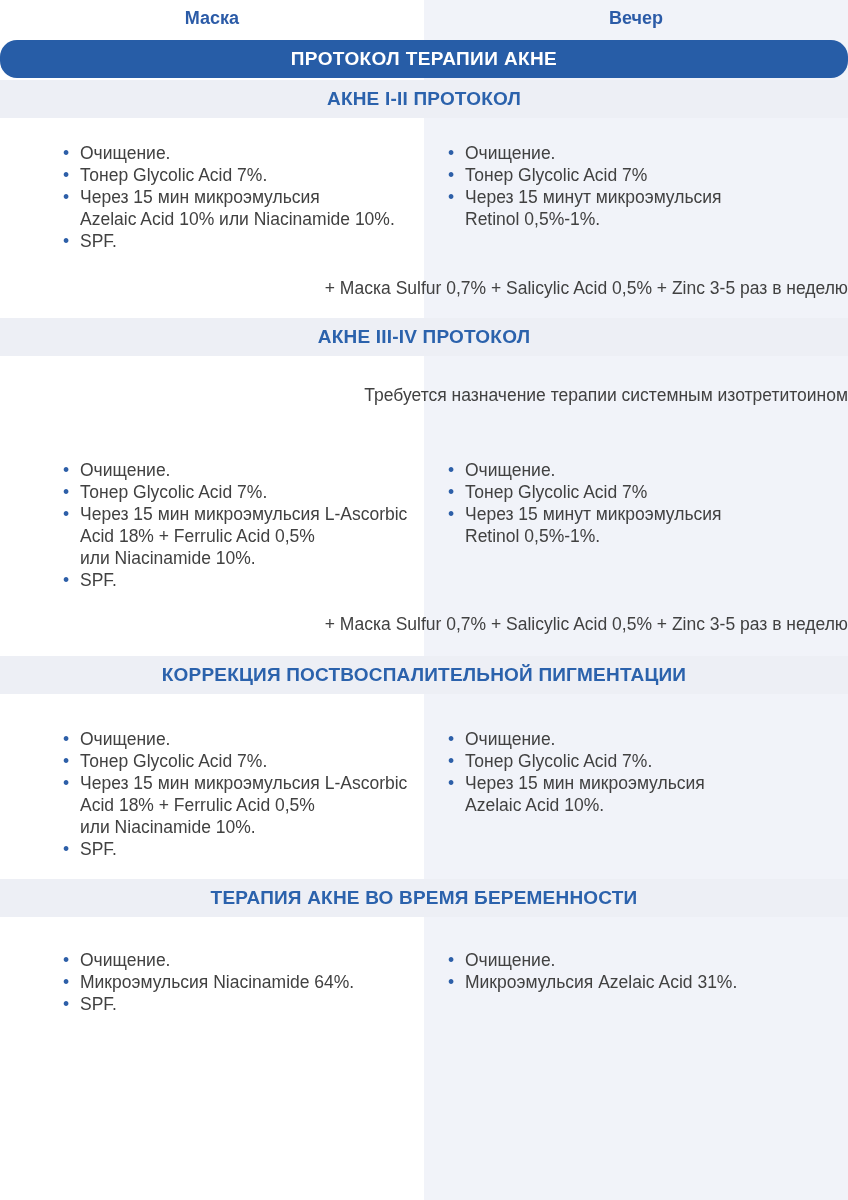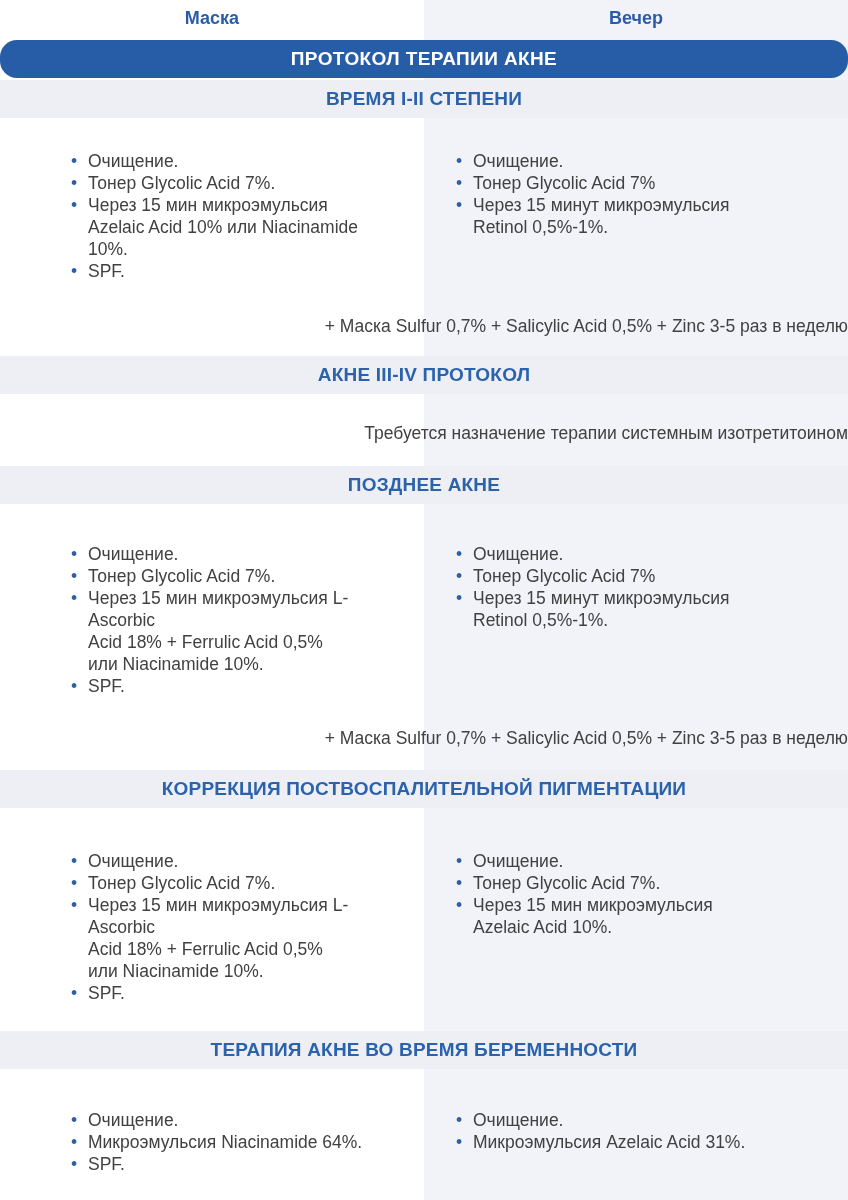--- a/index.html
+++ b/index.html
@@ -43,21 +43,21 @@
     font-weight: bold; font-size: 19px; letter-spacing: 0.2px;
     display: flex; align-items: center; justify-content: center;
   }
 
   .content { font-size: 17.5px; line-height: 22px; color: #414141; }
   .cols { display: flex; }
   .col { width: 424px; box-sizing: border-box; }
   .col.morning { padding-left: 55px; padding-right: 8px; }
   .col.evening { padding-left: 16px; padding-right: 8px; }
 
-  ul.item-list { list-style: none; margin: 16px; padding: 0; }
+  ul.item-list { list-style: none; margin: 8px; padding: 0; }
   ul.item-list li {
     position: relative;
     padding-left: 17px;
     white-space: pre-line;
   }
   ul.item-list li::before {
     content: "\2022";
     position: absolute;
     left: 0; top: 0;
     color: #2d5fa8;
@@ -81,21 +81,21 @@
   <div class="right-col-bg"></div>
 
   <div class="flow">
     <div class="top-row">
       <div class="col-head">Маска</div>
       <div class="col-head">Вечер</div>
     </div>
 
     <div class="banner">ПРОТОКОЛ ТЕРАПИИ АКНЕ</div>
 
-    <div class="band">ВРЕМЯ I-II СТЕПЕНИ</div>
+    <div class="band">АКНЕ I-II ПРОТОКОЛ</div>
     <div class="content s1">
       <div class="cols">
         <div class="col morning">
           <ul class="item-list">
             <li>Очищение.</li>
             <li>Тонер Glycolic Acid 7%.</li>
             <li>Через 15 мин микроэмульсия
 Azelaic Acid 10% или Niacinamide 10%.</li>
             <li>SPF.</li>
           </ul>
@@ -110,21 +110,20 @@
         </div>
       </div>
       <div class="note">+ Маска Sulfur 0,7% + Salicylic Acid 0,5% + Zinc 3-5 раз в неделю</div>
     </div>
 
     <div class="band">АКНЕ III-IV ПРОТОКОЛ</div>
     <div class="content s2">
       <div class="note">Требуется назначение терапии системным изотретитоином</div>
     </div>
 
-    <div class="band">ПОЗДНЕЕ АКНЕ</div>
     <div class="content s3">
       <div class="cols">
         <div class="col morning">
           <ul class="item-list">
             <li>Очищение.</li>
             <li>Тонер Glycolic Acid 7%.</li>
             <li>Через 15 мин микроэмульсия L-Ascorbic
 Acid 18% + Ferrulic Acid 0,5%
 или Niacinamide 10%.</li>
             <li>SPF.</li>

